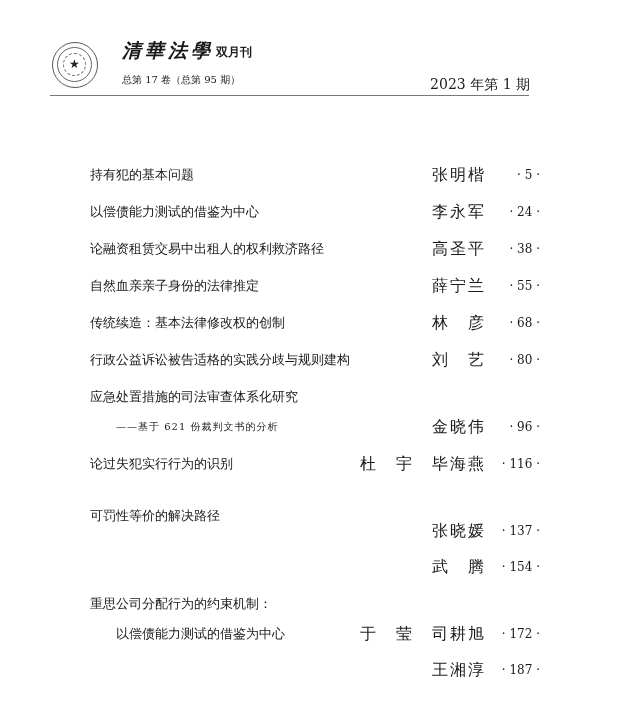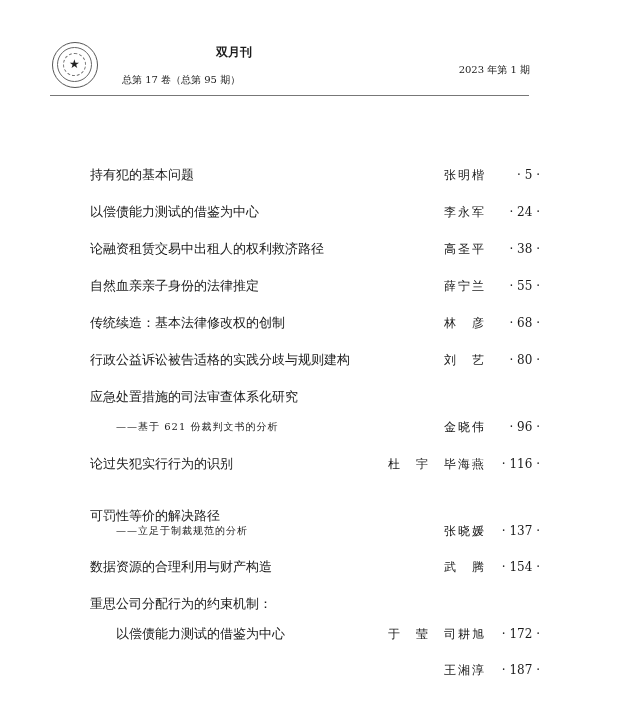--- a/index.html
+++ b/index.html
@@ -25,50 +25,51 @@
       font-size: 12px; line-height: 16px; color: #222;
     }
     .journal-title {
       position: absolute; left: 122px; top: 38px; font-size: 19px; font-weight: bold;
       letter-spacing: 4px; font-style: italic;
     }
     .journal-freq {
       position: absolute; left: 207px; top: 44px; font-size: 12px; font-weight: bold; padding-left: 9px;
     }
     .volume { position: absolute; left: 122px; top: 73px; font-size: 10px; }
-    .issue { position: absolute; right: 94px; top: 63px; font-size: 10px; }
+    .issue { position: absolute; right: 94px; top: 76px; font-size: 14px; }
     .rule {
       position: absolute; left: 50px; top: 95px; width: 479px; height: 0;
       border-top: 1px solid #777;
     }
     .toc { position: absolute; left: 0; top: 0; width: 624px; }
     .row { position: absolute; left: 90px; width: 450px; height: 20px; font-size: 13px; line-height: 20px; }
     .row .title { position: absolute; left: 0; top: 0; white-space: nowrap; }
     .row .title.indent { left: 26px; }
     .row .subtitle {
       position: absolute; left: 26px; top: 0; white-space: nowrap; font-size: 10px;
       letter-spacing: 1px;
     }
     .row .author {
-      position: absolute; right: 54px; top: 0; white-space: nowrap; font-size: 12px;
+      position: absolute; right: 54px; top: 0; white-space: nowrap; font-size: 16px;
       letter-spacing: 2px; text-align: right;
     }
     .row .page {
       position: absolute; right: 0; top: 0; white-space: nowrap; font-size: 12px; text-align: right;
     }
   </style>
 </head>
 <body>
 
 <div class="header">
   <div class="seal">
     <div class="ring2"></div>
       <div class="ring3"></div>
       <div class="star">★</div>
   </div>
+  <div class="journal-title">清華法學</div>
   <div class="journal-freq">双月刊</div>
   <div class="volume">总第 17 卷（总第 95 期）</div>
   <div class="issue">2023 年第 1 期</div>
   <div class="rule"></div>
 </div>
 
 <div class="toc">
   <div class="row" style="top:165px">
     <span class="title">持有犯的基本问题</span>
     <span class="author">张明楷</span>
@@ -109,26 +110,24 @@
   </div>
   <div class="row" style="top:454px">
     <span class="title">论过失犯实行行为的识别</span>
     <span class="author">杜　宇　毕海燕</span>
     <span class="page">· 116 ·</span>
   </div>
   <div class="row" style="top:506px">
     <span class="title">可罚性等价的解决路径</span>
   </div>
   <div class="row" style="top:521px">
-    <span class="subtitle">——立足于制裁规范的分析</span>
     <span class="author">张晓媛</span>
     <span class="page">· 137 ·</span>
   </div>
   <div class="row" style="top:557px">
-    <span class="title">数据资源的合理利用与财产构造</span>
     <span class="author">武　腾</span>
     <span class="page">· 154 ·</span>
   </div>
   <div class="row" style="top:594px">
     <span class="title">重思公司分配行为的约束机制：</span>
   </div>
   <div class="row" style="top:624px">
     <span class="title indent">以偿债能力测试的借鉴为中心</span>
     <span class="author">于　莹　司耕旭</span>
     <span class="page">· 172 ·</span>

